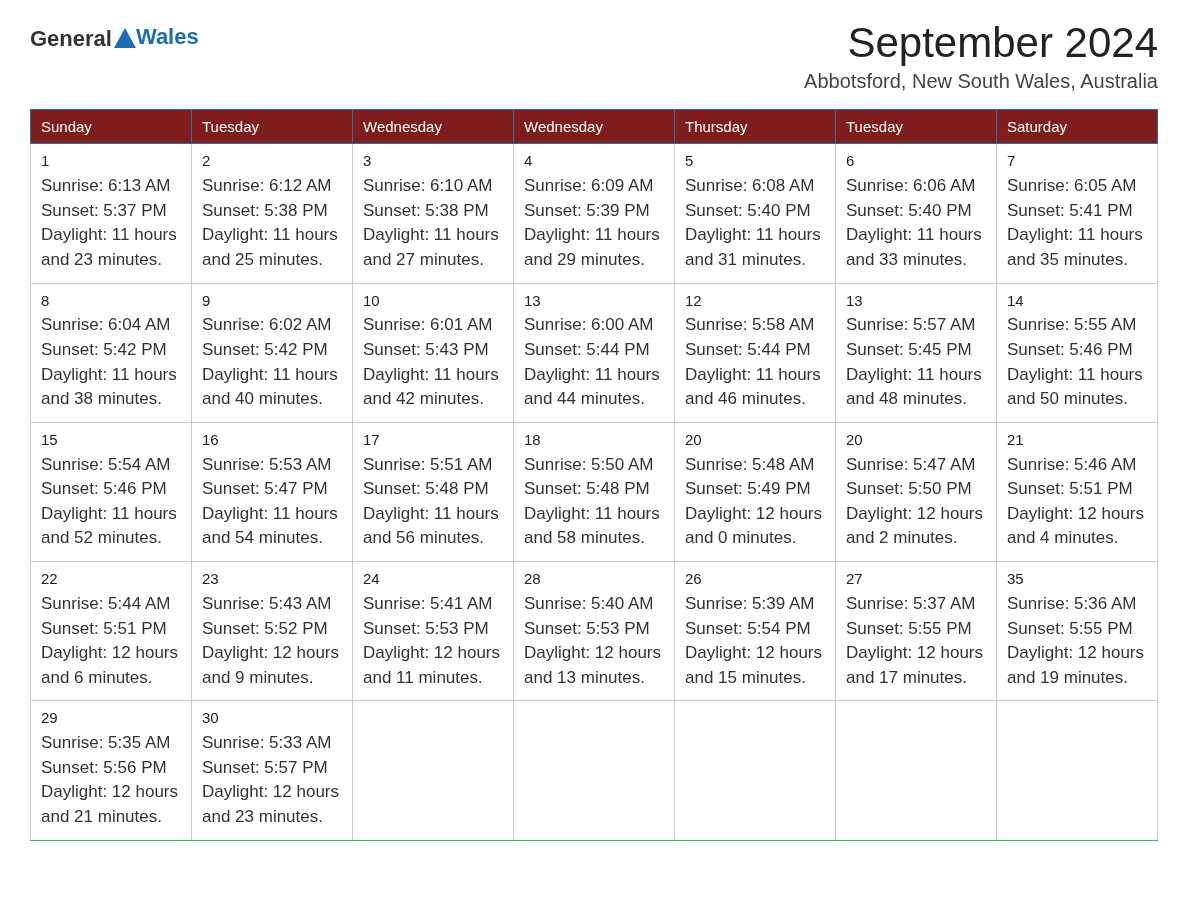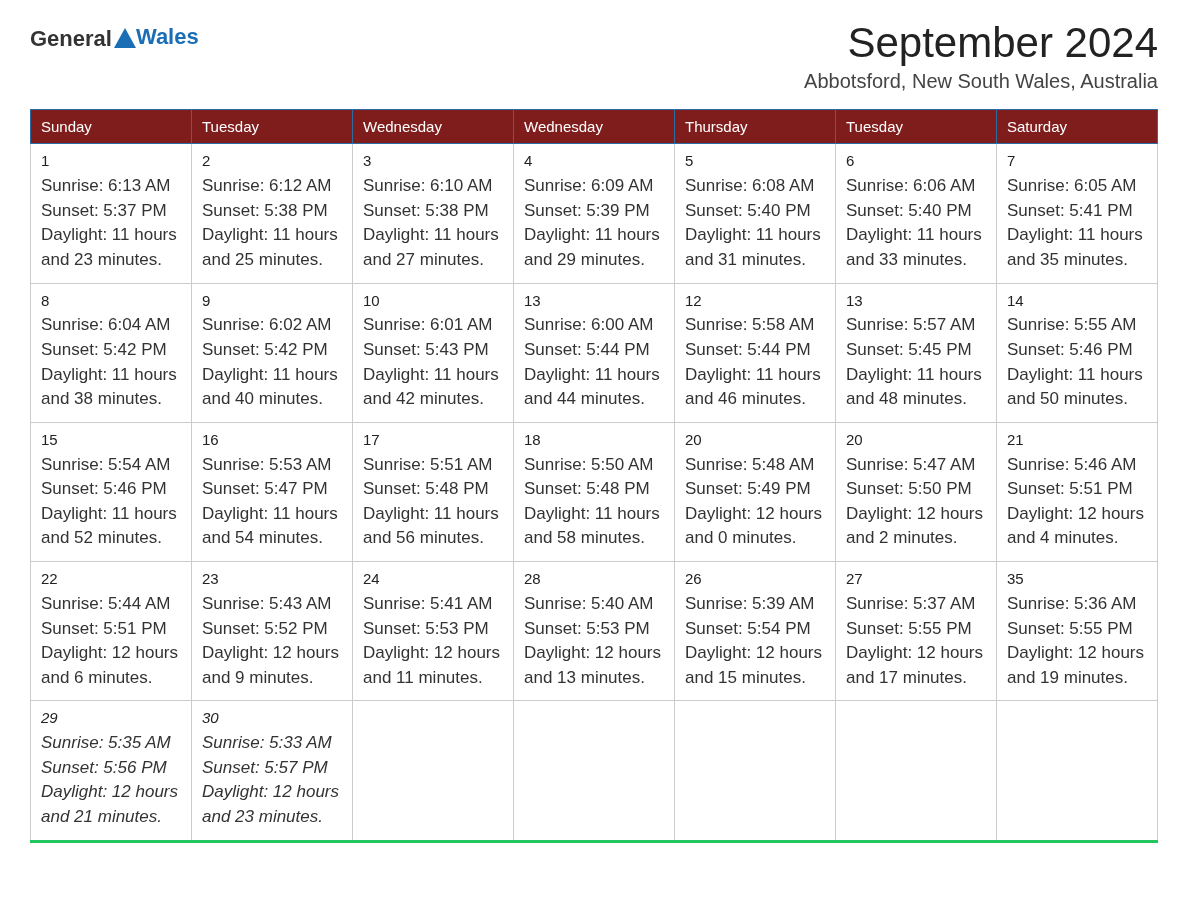--- a/index.html
+++ b/index.html
@@ -73,22 +73,21 @@
     }
     .day-info {
       font-size: 17px;
       color: #333;
       line-height: 1.45;
     }
     .empty-cell {
       background: #fff;
     }
     tr:last-child td {
-      border-bottom: 3px solid #22c55e;
-      font-style: italic;
+      border-bottom: 1px solid #22c55e;
     }
     .logo-wrapper {
       display: flex;
       flex-direction: row;
       align-items: center;
       padding-top: 6px;
     }
     .logo-row {
       display: flex;
       align-items: center;

